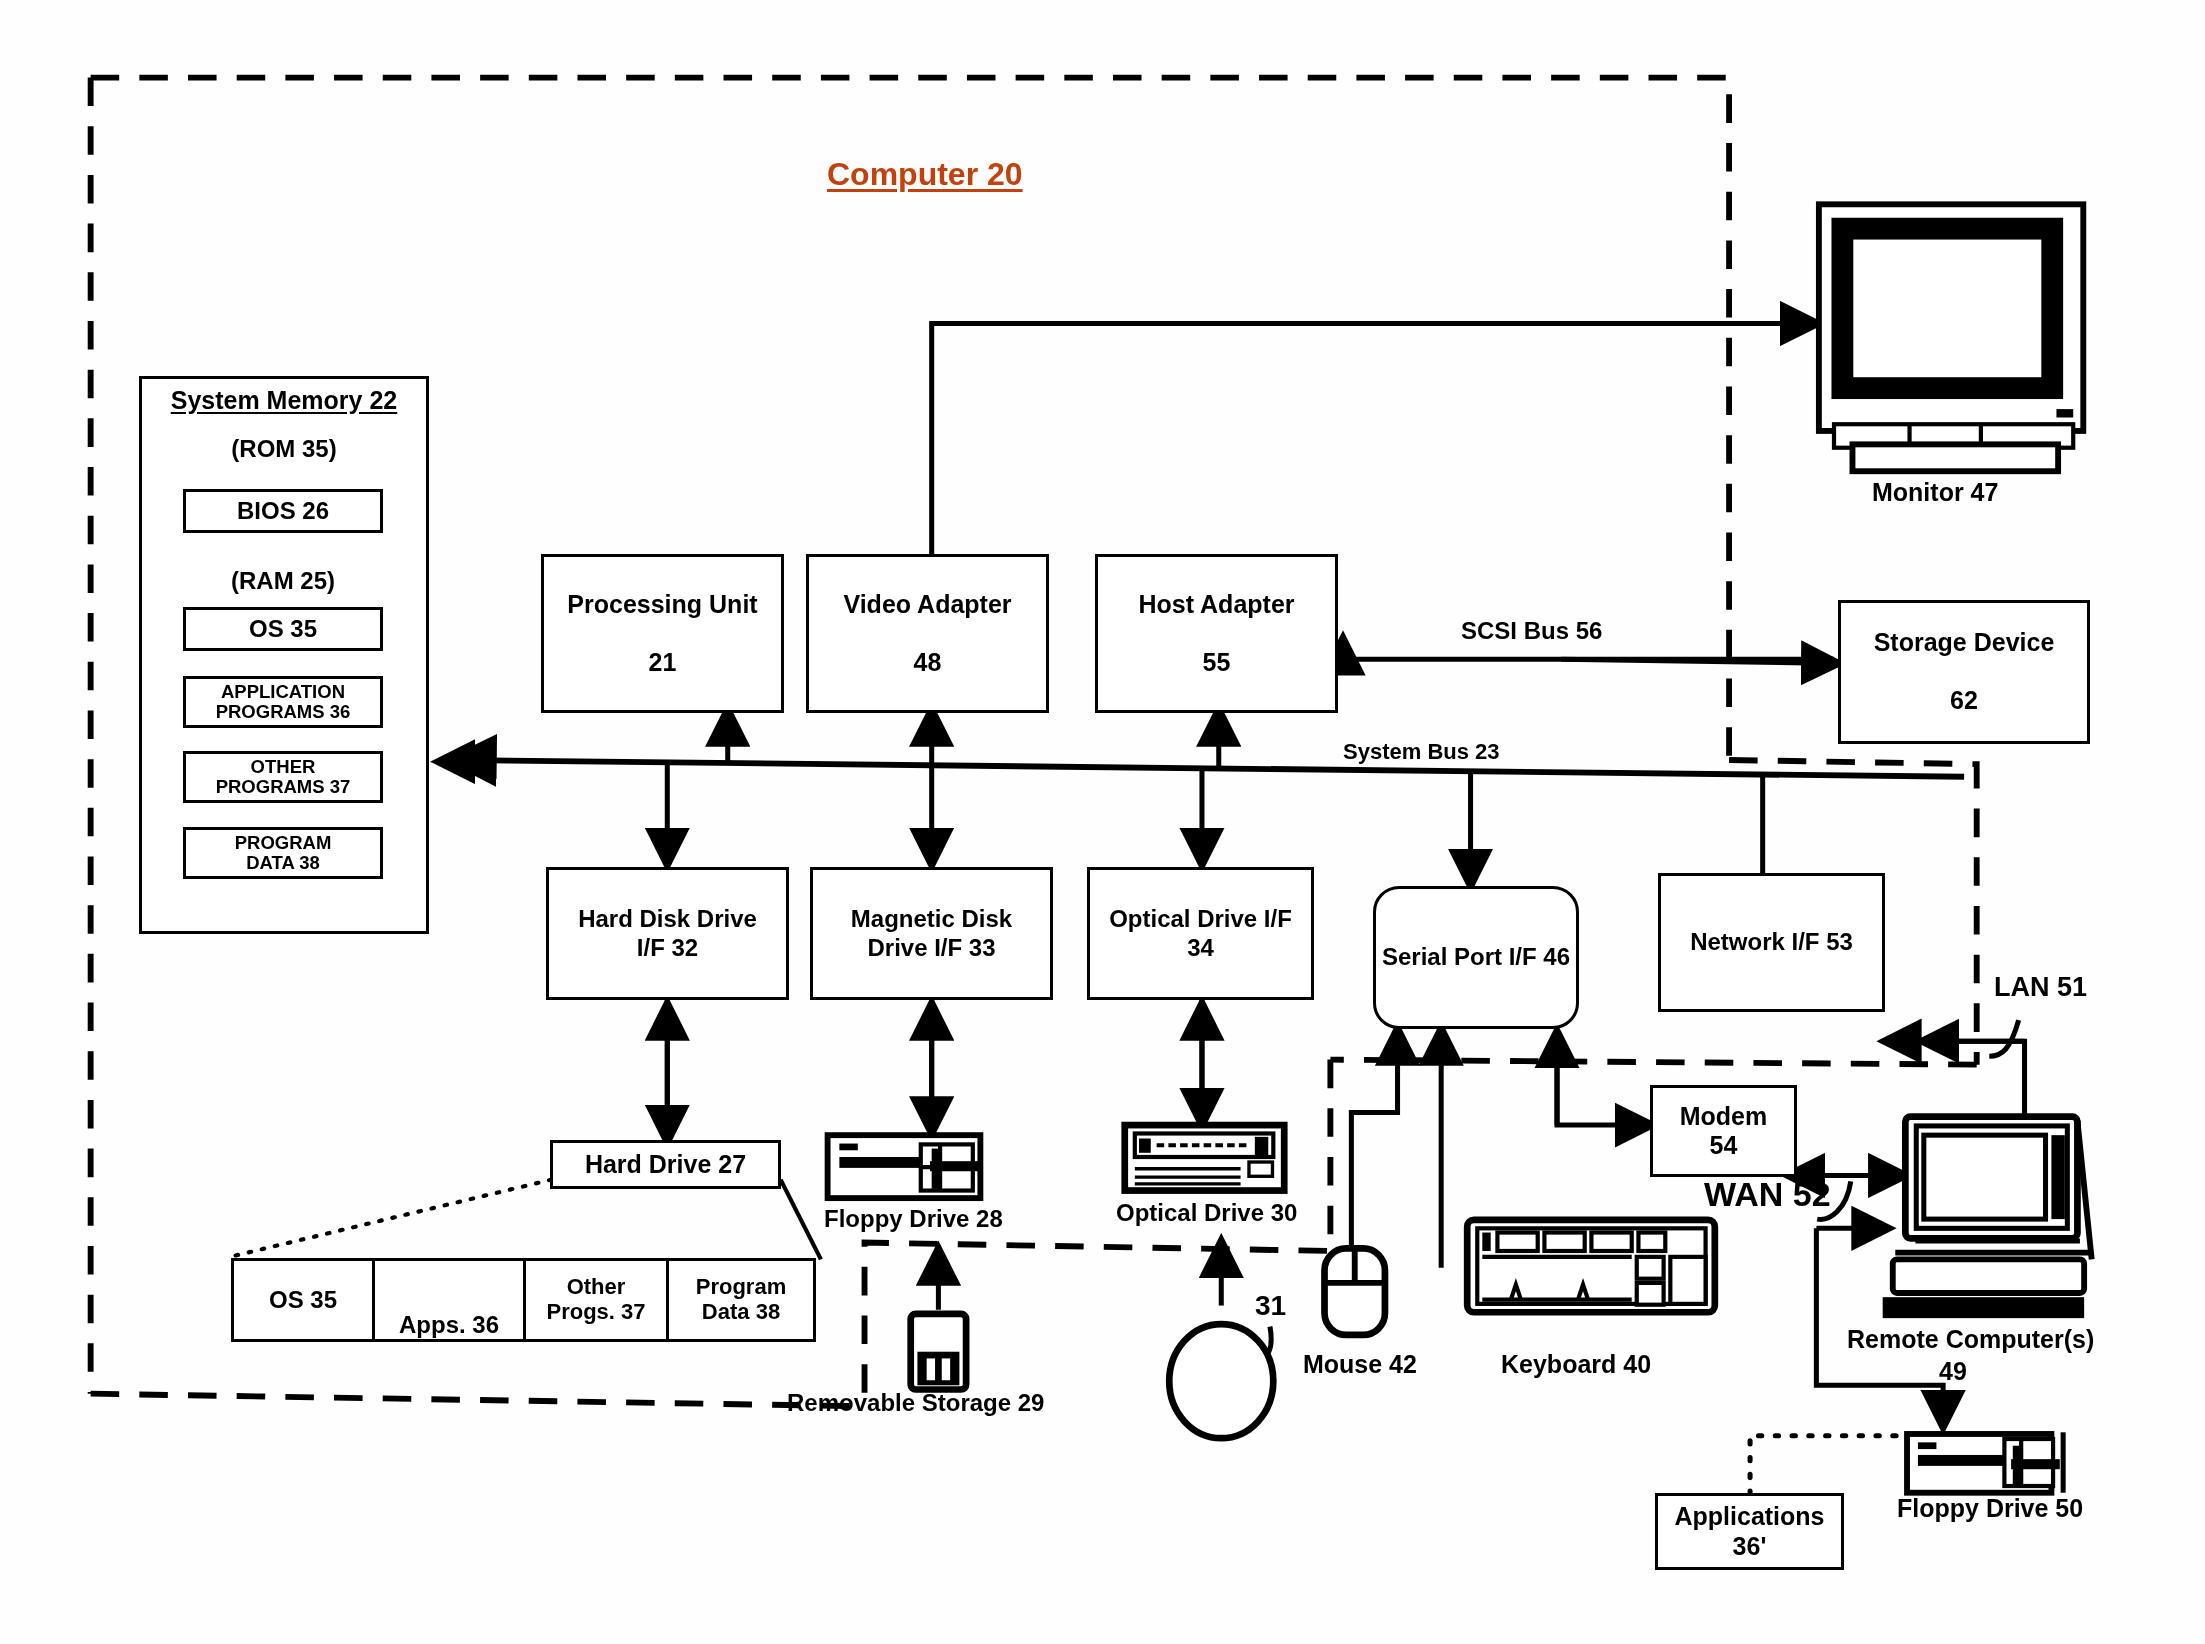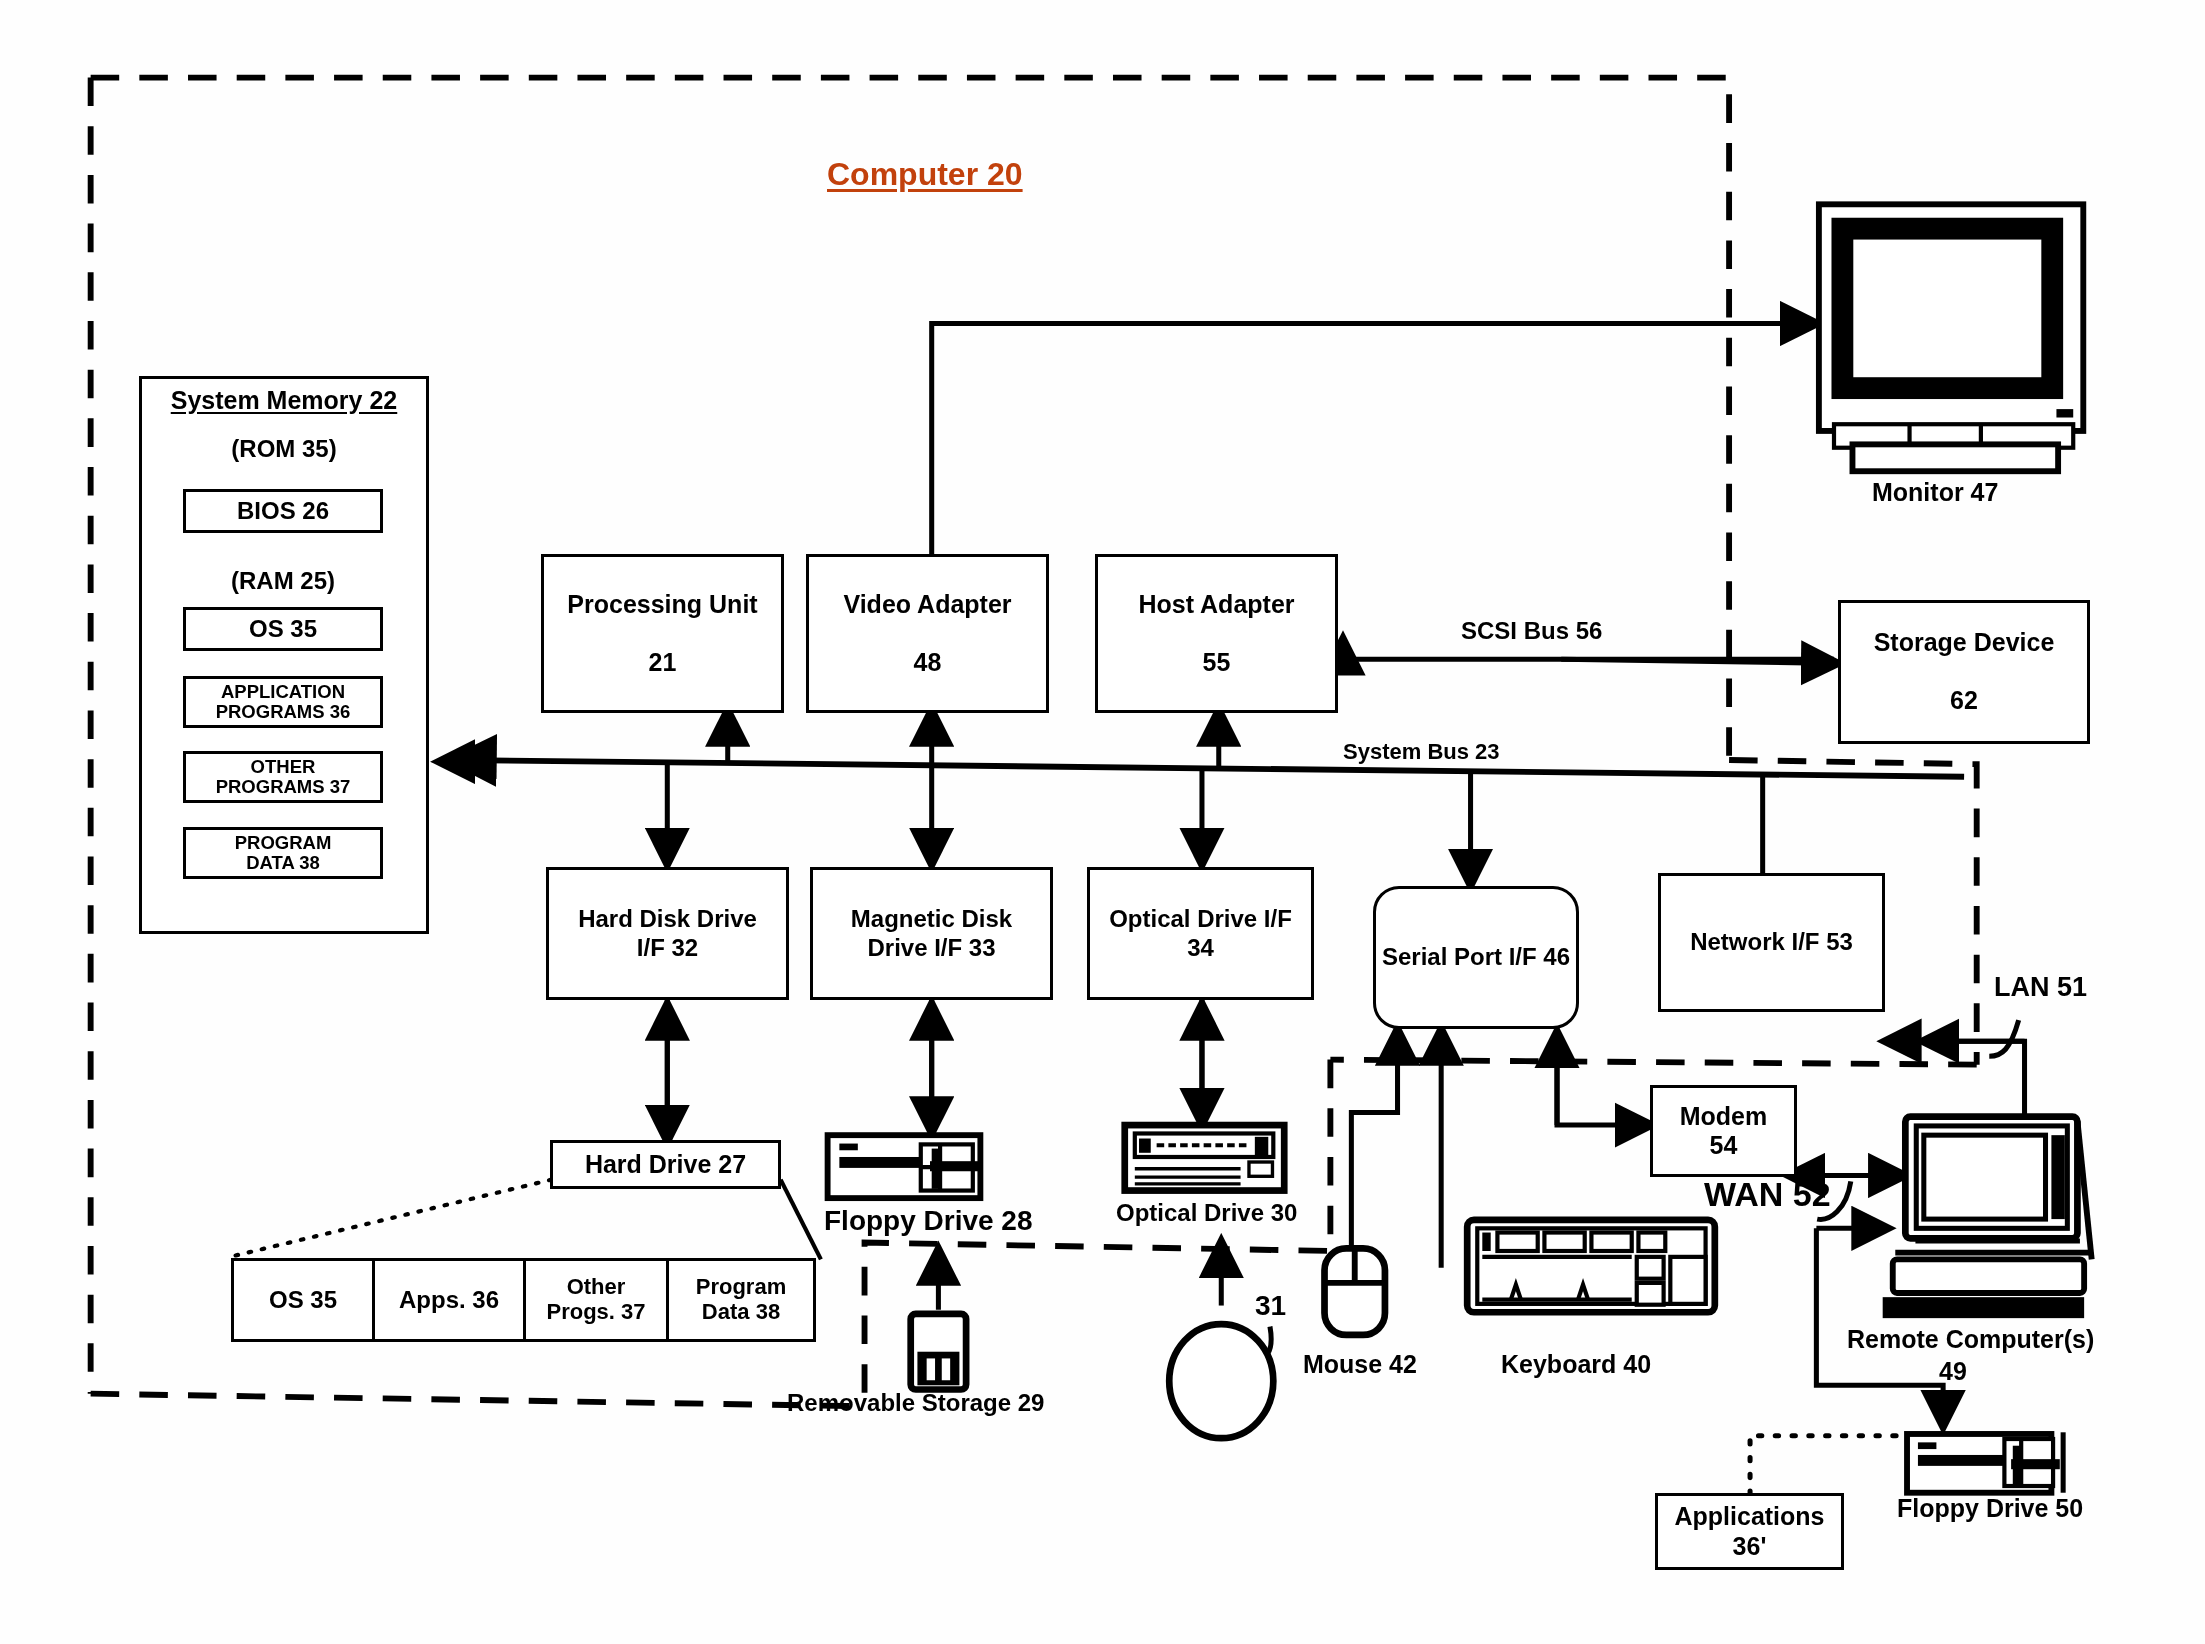--- a/index.html
+++ b/index.html
@@ -371,21 +371,21 @@
     <span class="ln">Network I/F 53</span>
   </div>
 
   <div class="box" style="left:550px;top:1140px;width:231px;height:49px;font-size:25px;">
     <span>Hard Drive 27</span>
   </div>
 
   <div class="part first" style="left:231px;top:1258px;width:144px;height:84px;font-size:24px;">
     <span>OS 35</span>
   </div>
-  <div class="part" style="left:375px;top:1258px;width:151px;height:84px;font-size:24px;">
+  <div class="part" style="left:375px;top:1258px;width:151px;height:84px;font-size:24px;align-items:flex-end;">
     <span>Apps. 36</span>
   </div>
   <div class="part" style="left:526px;top:1258px;width:143px;height:84px;font-size:22px;white-space:pre-line;">
     <span>Other
 Progs. 37</span>
   </div>
   <div class="part" style="left:669px;top:1258px;width:147px;height:84px;font-size:22px;white-space:pre-line;">
     <span>Program
 Data 38</span>
   </div>
@@ -395,21 +395,21 @@
     <span class="ln">54</span>
   </div>
 
   <div class="box" style="left:1655px;top:1493px;width:189px;height:77px;font-size:25px;">
     <span class="ln">Applications</span>
     <span class="ln">36'</span>
   </div>
 
   <div class="lbl" style="left:1872px;top:478px;font-size:25px;">Monitor 47</div>
 
-  <div class="lbl" style="left:824px;top:1205px;font-size:28px;">Floppy Drive 28</div>
+  <div class="lbl" style="left:824px;top:1205px;font-size:24px;">Floppy Drive 28</div>
 
   <div class="lbl" style="left:787px;top:1389px;font-size:24px;">Removable Storage 29</div>
 
   <div class="lbl" style="left:1116px;top:1199px;font-size:24px;">Optical Drive 30</div>
 
   <div class="lbl" style="left:1255px;top:1290px;font-size:28px;">31</div>
 
   <div class="lbl" style="left:1303px;top:1350px;font-size:25px;">Mouse 42</div>
 
   <div class="lbl" style="left:1501px;top:1350px;font-size:25px;">Keyboard 40</div>

